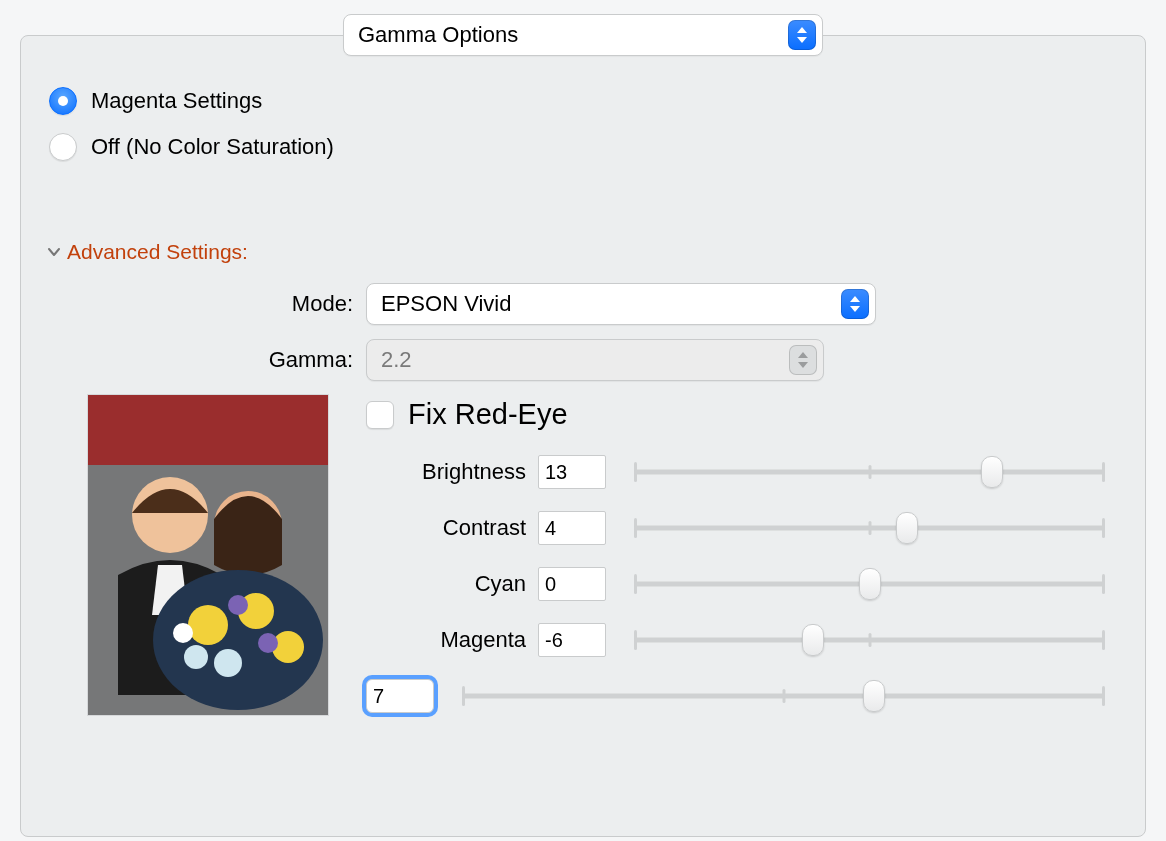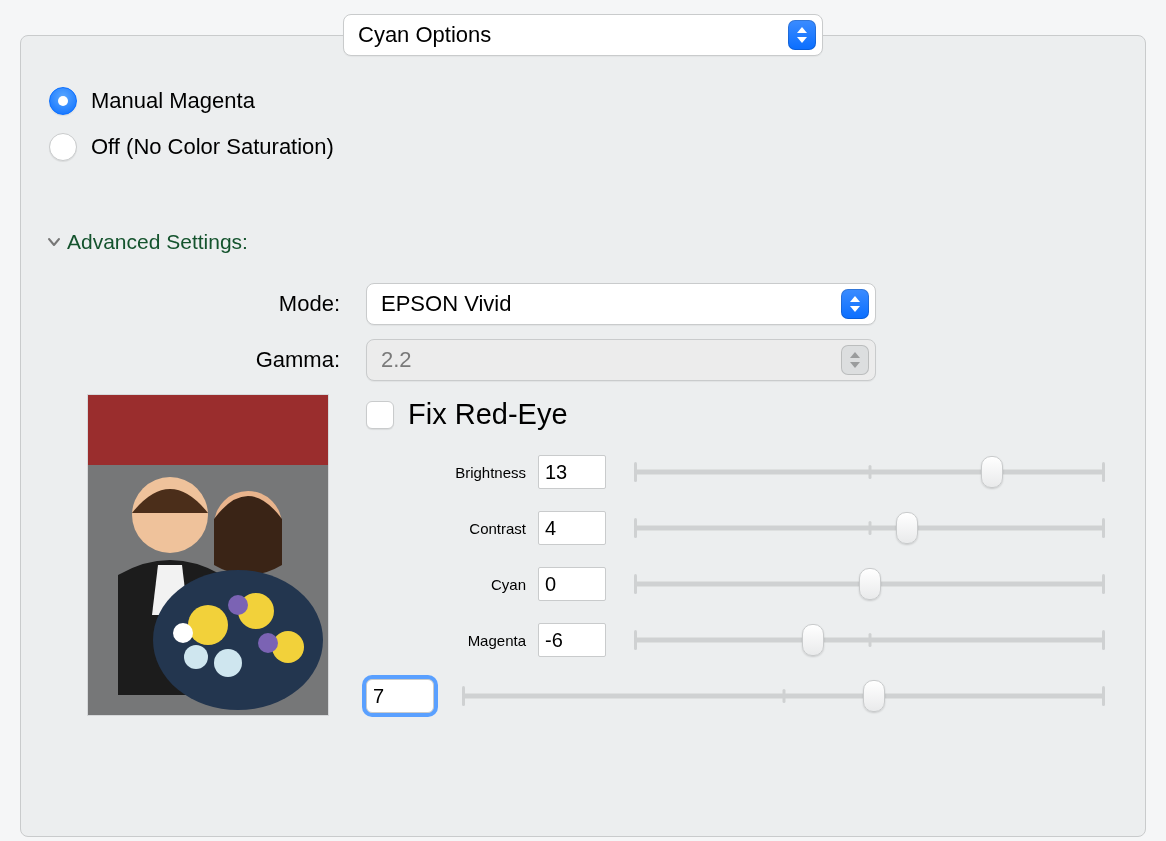--- a/index.html
+++ b/index.html
@@ -28,72 +28,72 @@
   .stepper svg{display:block;}
   .stepper.disabled{background:#dcdedf;color:#9a9c9d;}
   
   .radio-group{position:absolute;left:28px;top:42px;}
   .radio-row{display:flex;align-items:center;height:46px;}
   .radio{width:26px;height:26px;border-radius:50%;border:1px solid var(--border);background:#fff;box-shadow:0 1px 1px rgba(0,0,0,.08);margin-right:14px;flex:0 0 auto;display:flex;align-items:center;justify-content:center;}
   .radio.selected{background:radial-gradient(circle at 50% 35%,#5aa7ff,#0a6eff);border-color:#0a6eff;}
   .radio.selected::after{content:"";width:10px;height:10px;border-radius:50%;background:#fff;}
   .radio-label{font-size:22px;}
   
-  .disclosure{position:absolute;left:26px;top:194px;display:flex;align-items:center;color:#14532d;justify-content:flex-end;}
+  .disclosure{position:absolute;left:26px;top:204px;display:flex;align-items:center;color:#c2410c;justify-content:flex-end;}
   .disclosure svg{margin-right:6px;}
   .disclosure span{font-size:21px;}
   
   .form-rows{position:absolute;left:50px;top:240px;right:30px;}
   .form-row{display:flex;align-items:center;height:56px;}
-  .form-label{width:295px;text-align:right;padding-right:26px;font-size:22px;box-sizing:border-box;}
+  .form-label{width:295px;text-align:right;padding-right:13px;font-size:22px;box-sizing:border-box;}
   .popup{display:flex;align-items:center;height:42px;background:var(--field-bg);border:1px solid var(--border);border-radius:8px;padding:0 6px 0 14px;box-sizing:border-box;box-shadow:0 1px 1px rgba(0,0,0,.05);}
   .popup .plabel{flex:1;font-size:22px;}
   .popup.disabled{background:var(--disabled-bg);}
   .popup.disabled .plabel{color:var(--disabled-text);}
   
   .preview{position:absolute;left:66px;top:358px;width:240px;height:320px;background:#fff;border:1px solid #d6d8da;}
   .preview svg{display:block;width:100%;height:100%;}
   
   .check-row{position:absolute;left:345px;top:362px;display:flex;align-items:center;}
   .checkbox{width:26px;height:26px;border-radius:6px;background:#fff;border:1px solid var(--border);box-shadow:0 1px 1px rgba(0,0,0,.08),inset 0 1px 0 rgba(255,255,255,.6);margin-right:14px;flex:0 0 auto;}
   .check-label{font-size:29px;}
   
   .slider-group{position:absolute;left:345px;top:408px;right:40px;}
   .srow{display:flex;align-items:center;height:56px;}
-  .slabel{width:160px;text-align:right;padding-right:12px;font-size:15px;}
+  .slabel{width:160px;text-align:right;padding-right:12px;font-size:22px;}
   .sinput{width:68px;height:34px;border:1px solid var(--border);background:#fff;font-size:20px;padding:0 6px;box-sizing:border-box;font-family:inherit;border-radius:2px;}
   .sinput.focus{outline:none;border:1px solid var(--border);box-shadow:0 0 0 4px var(--focus-ring);border-radius:6px;}
   .slider{position:relative;flex:1;margin-left:28px;height:34px;}
   .track{position:absolute;left:0;right:0;top:50%;height:5px;background:var(--track);border-radius:3px;transform:translateY(-50%);}
   .mid-tick{position:absolute;left:50%;top:50%;width:3px;height:14px;background:var(--track);transform:translate(-50%,-50%);border-radius:2px;}
   .end-tick{position:absolute;top:50%;width:3px;height:20px;background:var(--track);transform:translateY(-50%);border-radius:2px;}
   .end-tick.left{left:0;}
   .end-tick.right{right:0;}
   .thumb{position:absolute;top:50%;width:20px;height:30px;background:linear-gradient(#ffffff,#e9eaeb);border:1px solid var(--border);border-radius:10px;transform:translate(-50%,-50%);box-shadow:0 1px 2px rgba(0,0,0,.15);}
 </style>
 </head>
 <body>
 
 <div class="wrap">
   <div class="panel">
 
     <div class="top-popup">
-      <span class="label">Cyan Options</span>
+      <span class="label">Gamma Options</span>
       <span class="stepper">
         <svg width="14" height="20" viewBox="0 0 14 20">
             <path d="M7 2 L12 8 L2 8 Z" fill="currentColor"></path>
             <path d="M7 18 L2 12 L12 12 Z" fill="currentColor"></path>
           </svg>
       </span>
     </div>
 
     <div class="radio-group">
       <div class="radio-row">
         <span class="radio selected"></span>
-        <span class="radio-label">Manual Magenta</span>
+        <span class="radio-label">Magenta Settings</span>
       </div>
       <div class="radio-row">
         <span class="radio"></span>
         <span class="radio-label">Off (No Color Saturation)</span>
       </div>
     </div>
 
     <div class="disclosure">
       <svg width="14" height="14" viewBox="0 0 14 14">
           <path d="M2 4 L7 10 L12 4" fill="none" stroke="#777" stroke-width="2" stroke-linecap="round" stroke-linejoin="round"></path>
@@ -109,21 +109,21 @@
           <span class="stepper">
             <svg width="14" height="20" viewBox="0 0 14 20">
                 <path d="M7 2 L12 8 L2 8 Z" fill="currentColor"></path>
                 <path d="M7 18 L2 12 L12 12 Z" fill="currentColor"></path>
               </svg>
           </span>
         </div>
       </div>
       <div class="form-row">
         <div class="form-label">Gamma:</div>
-        <div class="popup disabled" style="width:510px;">
+        <div class="popup disabled" style="width:458px;">
           <span class="plabel">2.2</span>
           <span class="stepper disabled">
             <svg width="14" height="20" viewBox="0 0 14 20">
                 <path d="M7 2 L12 8 L2 8 Z" fill="currentColor"></path>
                 <path d="M7 18 L2 12 L12 12 Z" fill="currentColor"></path>
               </svg>
           </span>
         </div>
       </div>
     </div>

